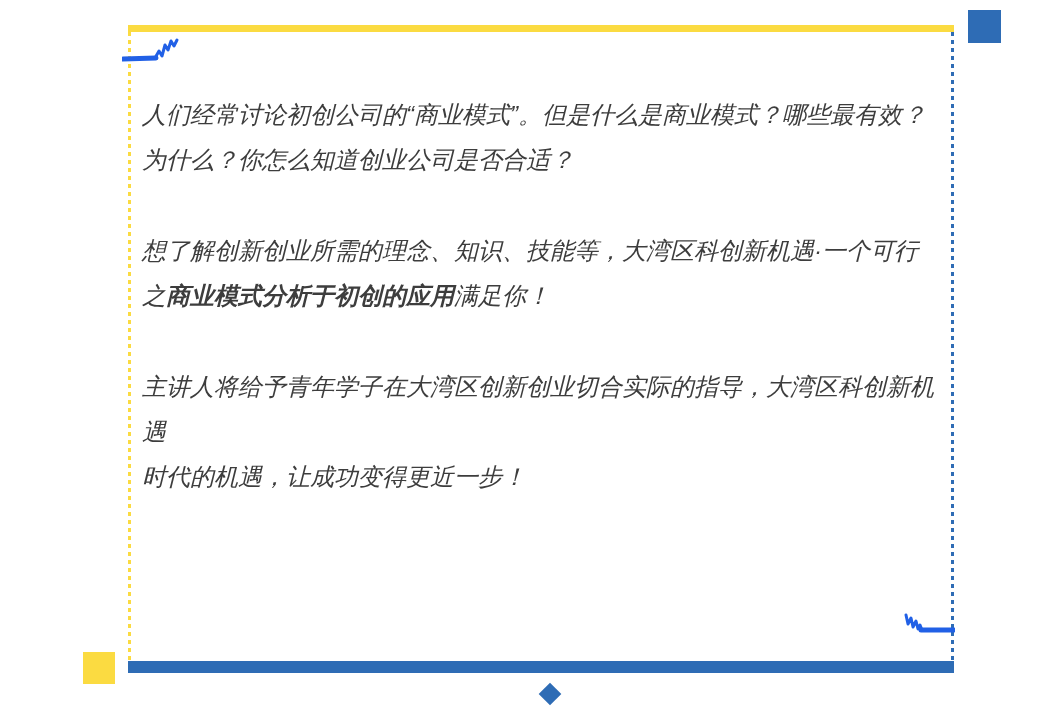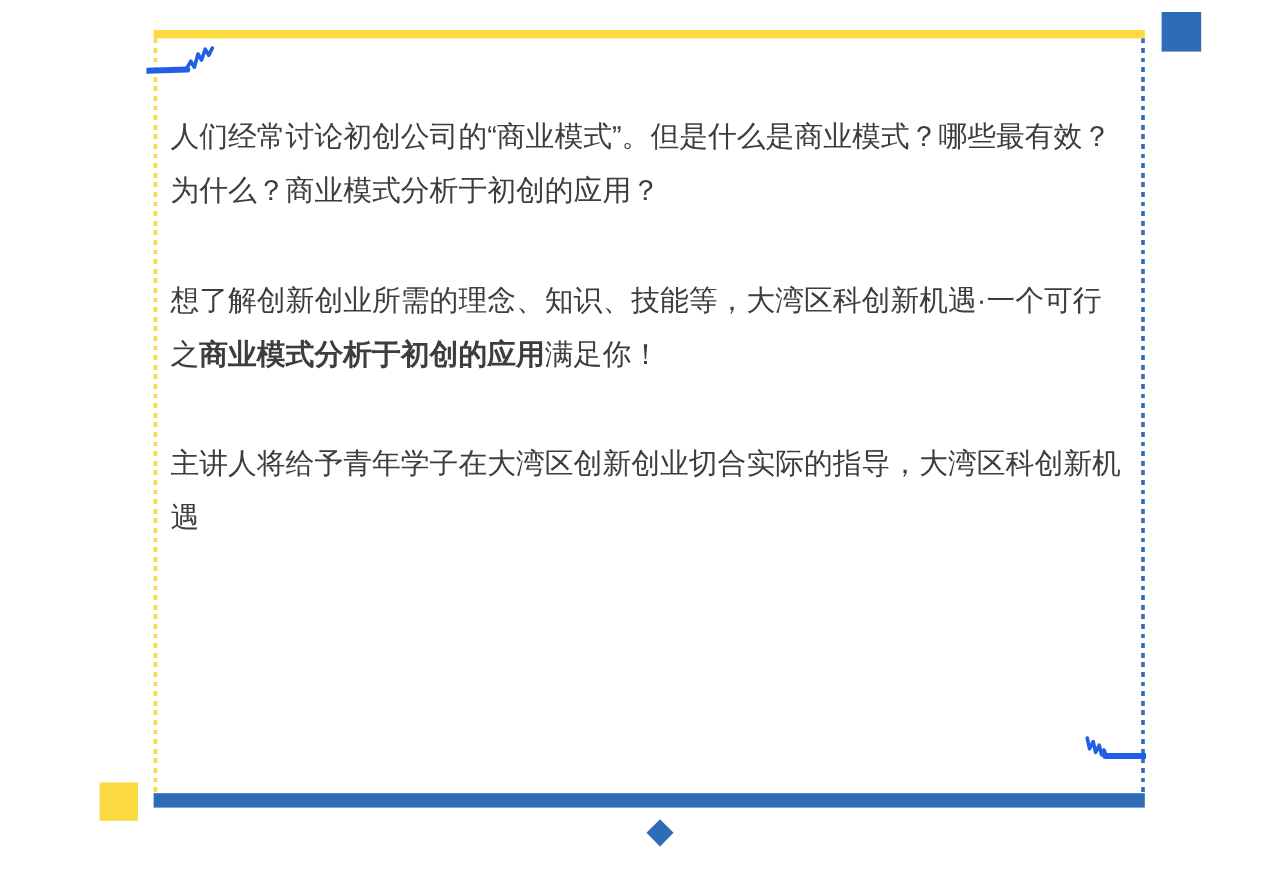--- a/index.html
+++ b/index.html
@@ -19,20 +19,21 @@
     inset: 0;
     background: var(--background, #fff);
   }
   
   .frame {
     position: absolute;
     left: 128px;
     top: 25px;
     width: 826px;
     height: 648px;
+    font-style: italic;
   }
   .bar-top {
     position: absolute;
     left: 0; top: 0;
     width: 100%; height: 7px;
     background: var(--accent-yellow);
   }
   .bar-bottom {
     position: absolute;
     left: 0; bottom: 0;
@@ -114,23 +115,23 @@
 
 <div class="page">
 
   <div class="frame">
     <div class="bar-top"></div>
     <div class="dotted-left"></div>
     <div class="dotted-right"></div>
     <div class="bar-bottom"></div>
 
     <div class="article-body">
-        <p><span>人们经常讨论初创公司的“商业模式”。但是什么是商业模式？哪些最有效？</span><br><span>为什么？商业模式分析于初创的应用？</span></p>
+        <p><span>人们经常讨论初创公司的“商业模式”。但是什么是商业模式？哪些最有效？</span><br><span>为什么？你怎么知道创业公司是否合适？</span></p>
         <p><span>想了解创新创业所需的理念、知识、技能等，大湾区科创新机遇·一个可行</span><br><span>之</span><strong>商业模式分析于初创的应用</strong><span>满足你！</span></p>
-        <p><span>主讲人将给予青年学子在大湾区创新创业切合实际的指导，大湾区科创新机遇</span><br></p>
+        <p><span>主讲人将给予青年学子在大湾区创新创业切合实际的指导，大湾区科创新机遇</span><br><span>时代的机遇，让成功变得更近一步！</span></p>
       </div>
   </div>
 
   <div class="square-top-right"></div>
   <div class="square-bottom-left"></div>
   <div class="diamond"></div>
 
   <div class="squiggle-top">
     <svg width="60" height="26" viewBox="0 0 60 26" fill="none" xmlns="http://www.w3.org/2000/svg">
       <polyline points="1,22 34,21" stroke="var(--squiggle-blue)" stroke-width="5" fill="none" stroke-linecap="round"></polyline>

